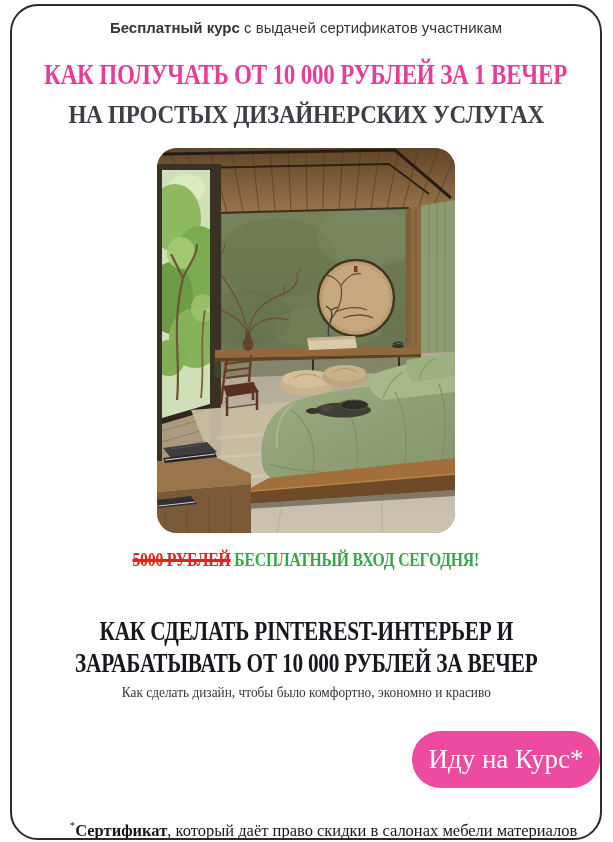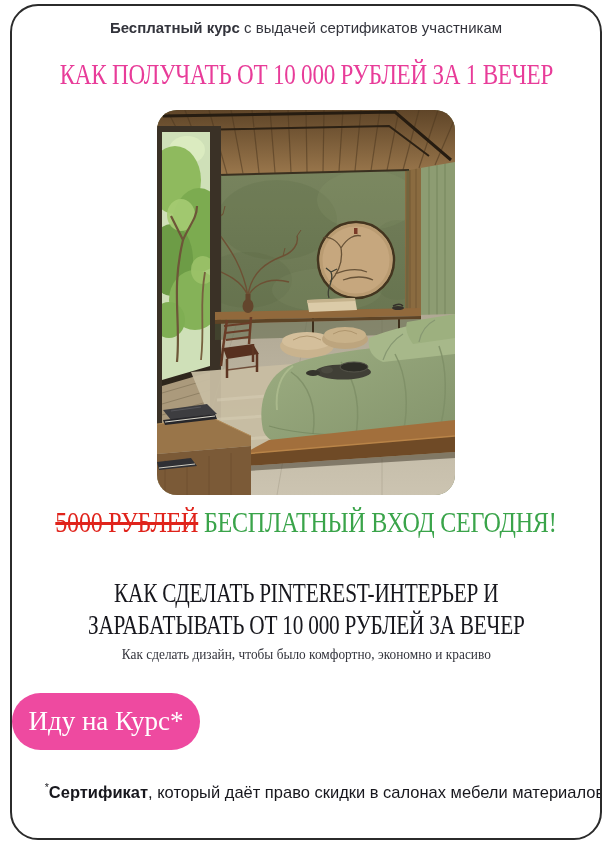--- a/index.html
+++ b/index.html
@@ -3,62 +3,65 @@
 <meta charset="utf-8">
 <style>
   html,body{margin:0;padding:0;background:#fff;width:613px;height:842px;overflow:hidden;}
   .card{
     position:absolute;left:10px;top:4px;width:592px;height:836px;
     box-sizing:border-box;border:2px solid var(--card-border,#2b2b2b);
     border-radius:28px;background:#fff;text-align:center;overflow:hidden;
   }
   .fit{display:flex;justify-content:center;}
   .fit>span{white-space:nowrap;display:inline-block;}
-  .serif{font-family:"Liberation Serif","DejaVu Serif",serif;font-weight:normal;letter-spacing:-0.3px;}
+  .serif{font-family:"Liberation Serif","DejaVu Serif",serif;font-weight:bold;letter-spacing:-0.3px;}
   .tagline{margin-top:12px;font-family:"Liberation Sans","DejaVu Sans",sans-serif;
     font-size:15px;line-height:20px;color:var(--text-dark,#3a3a3a);}
   .tagline b{font-weight:bold;}
   .title-pink{margin-top:18px;font-size:30px;line-height:36px;color:var(--accent-pink,#e83c99);}
   .title-pink>span{transform:scaleX(0.77);}
   .subtitle{margin-top:8px;font-size:26px;line-height:30px;color:var(--heading-gray,#3d3e47);}
   .subtitle>span{transform:scaleX(0.89);}
   .photo{margin:18px auto 0;width:298px;height:385px;border-radius:20px;overflow:hidden;background:#77835c;}
   .photo svg{display:block;}
-  .price{margin-top:12px;font-size:29px;line-height:30px;}
+  .price{margin-top:12px;font-size:19px;line-height:30px;}
   .price>span{transform:scaleX(0.83);}
   .price .old{color:var(--price-red,#e0231b);text-decoration:line-through;text-decoration-thickness:3px;}
   .price .new{color:var(--price-green,#3aa44a);}
   .headline{margin-top:40px;font-size:28px;line-height:32px;color:var(--headline-black,#17171d);}
   .headline>span{transform:scaleX(0.76);text-align:center;}
   .subline{margin-top:1px;font-family:"Liberation Serif","DejaVu Serif",serif;
     font-size:15px;line-height:24px;color:var(--text-dark,#2c2d33);}
   .subline>span{transform:scaleX(0.89);}
-  .cta-row{margin-top:27px;display:flex;justify-content:flex-start;}
+  .cta-row{margin-top:27px;display:flex;justify-content:flex-end;}
   .cta{border:none;cursor:pointer;width:188px;height:57px;border-radius:29px;
     background:var(--button-pink,#ee4aa0);color:#fff;
     font-family:"Liberation Serif","DejaVu Serif",serif;font-size:27px;}
-  .footnote{margin-top:26px;font-family:Liberation Sans, sans-serif;
+  .footnote{margin-top:26px;font-family:Liberation Serif, serif;
     font-size:17px;line-height:22px;color:var(--headline-black,#1d1d22);padding-left:36px;}
   .footnote>span{transform:scaleX(0.97);}
   .footnote b{font-weight:bold;}
   .footnote sup{font-size:11px;}
 </style>
 </head>
 <body>
 
 <div class="card">
 
   <div class="fit tagline">
     <span><b>Бесплатный курс</b><span> с выдачей сертификатов участникам</span></span>
   </div>
 
   <div class="fit serif title-pink">
     <span>КАК ПОЛУЧАТЬ ОТ 10 000 РУБЛЕЙ ЗА 1 ВЕЧЕР</span>
   </div>
 
+  <div class="fit serif subtitle">
+    <span>НА ПРОСТЫХ ДИЗАЙНЕРСКИХ УСЛУГАХ</span>
+  </div>
 
   <figure class="photo" style="margin-left:auto;margin-right:auto;">
     <svg width="298" height="385" viewBox="0 0 298 385" xmlns="http://www.w3.org/2000/svg">
       <defs>
         <linearGradient id="gWall" x1="0" y1="0" x2="0" y2="1">
           <stop offset="0" stop-color="#7a8660"></stop>
             <stop offset="1" stop-color="#66724e"></stop>
         </linearGradient>
         <linearGradient id="gCeil" x1="0" y1="1" x2="0" y2="0">
           <stop offset="0" stop-color="#9a774c"></stop>

